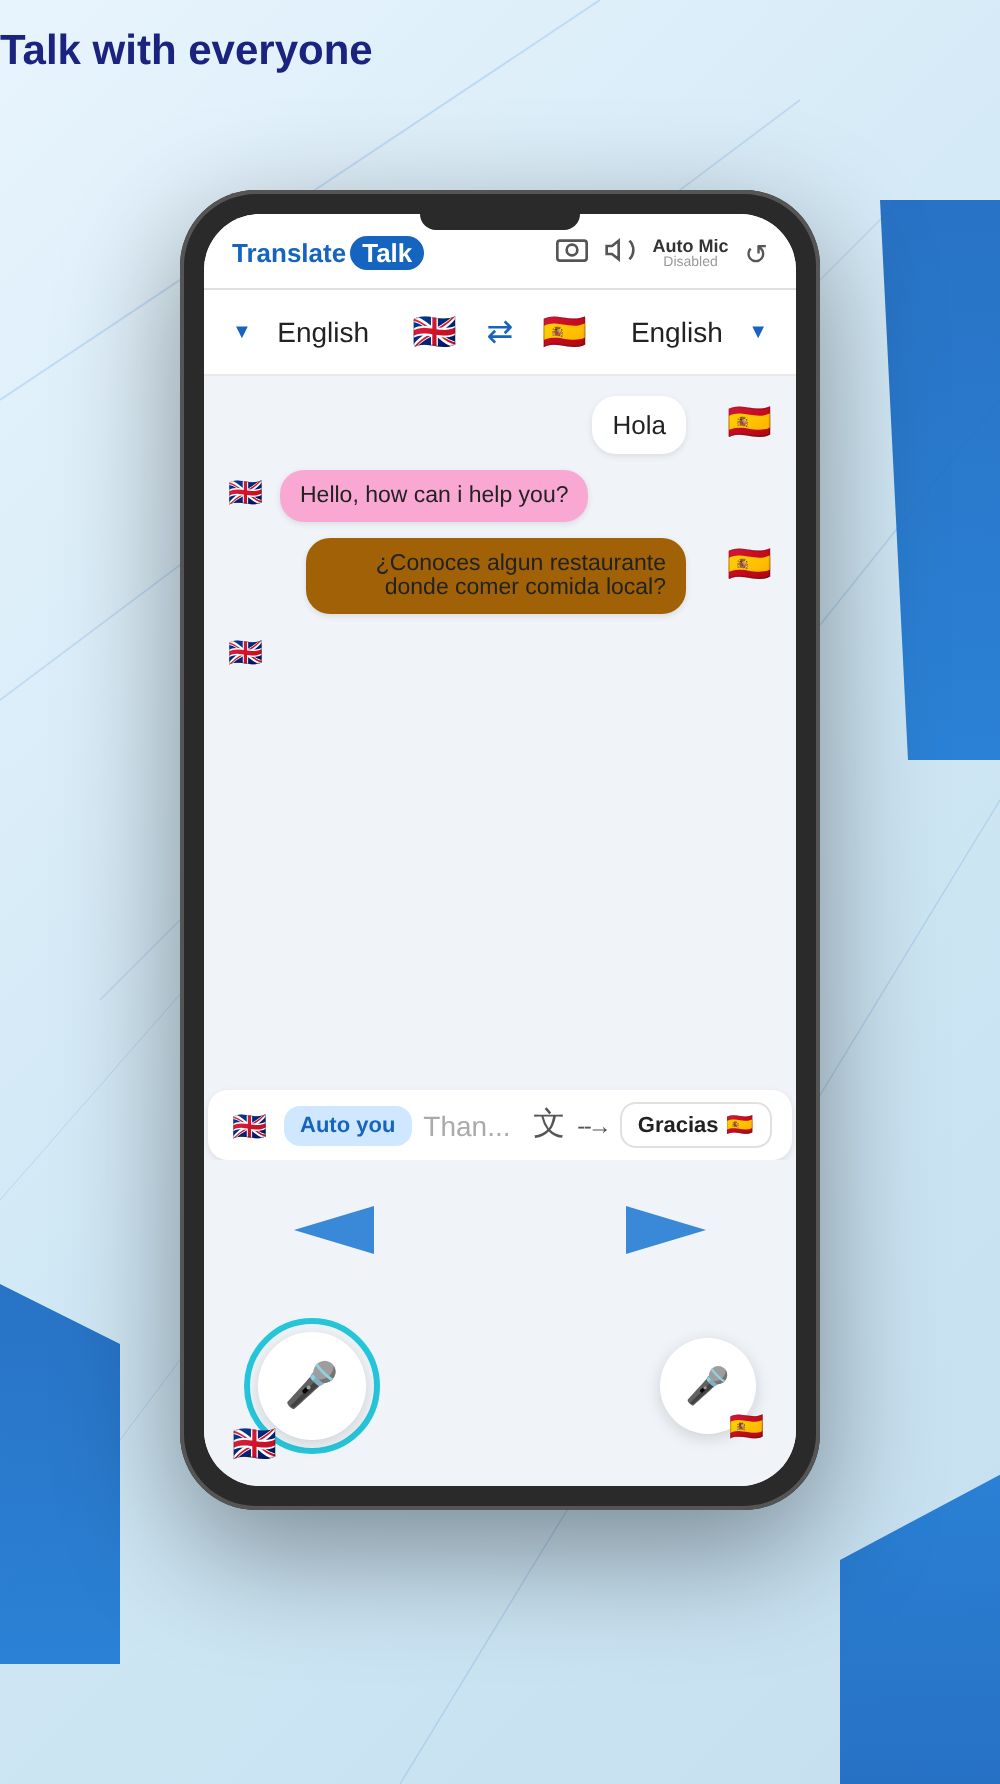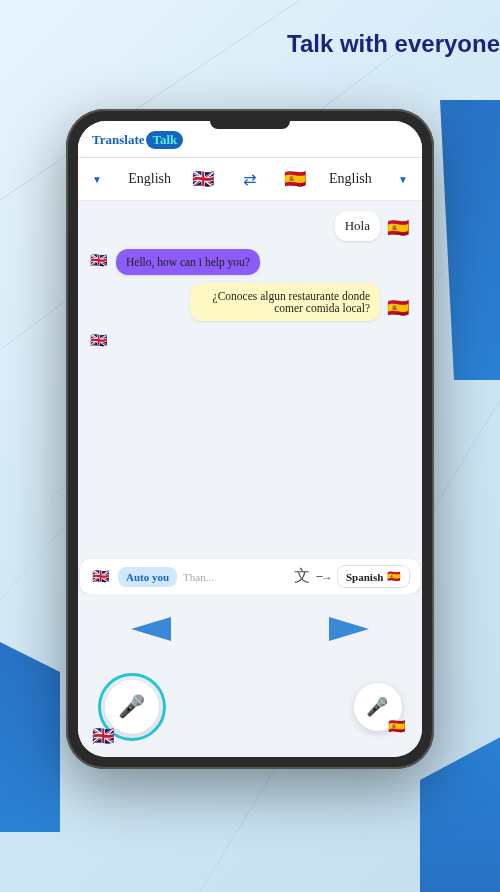--- a/index.html
+++ b/index.html
@@ -47,40 +47,39 @@
       right: -10px;
       width: 90px;
       height: 160px;
       background: linear-gradient(180deg, #1976d2, #1565c0);
       clip-path: polygon(0 30%, 100% 0, 100% 100%, 0 100%);
       opacity: 0.9;
     }
 
     
     .main-title {
-      text-align: right;
-      font-size: 24px;
+      text-align: left;
+      font-size: 21px;
       font-weight: 900;
       color: #1a237e;
-      padding-top: 30px;
+      padding-top: 14px;
       padding-bottom: 18px;
       position: relative;
       z-index: 2;
     }
 
     
     .phone-wrapper {
       position: absolute;
-      top: 109px;
+      top: 95px;
       left: 50%;
       transform: translateX(-50%);
-      width: 368px;
+      width: 320px;
       height: 660px;
       z-index: 5;
-      font-family: Liberation Serif, serif;
     }
 
     .phone-outer {
       width: 100%;
       height: 100%;
       background: #2a2a2a;
       border-radius: 38px;
       padding: 12px;
       box-shadow: 0 20px 60px rgba(0,0,0,0.4), inset 0 0 0 2px #555;
       position: relative;
@@ -114,21 +113,21 @@
     }
 
     .logo-translate {
       font-size: 13px;
       font-weight: 600;
       color: #1565c0;
     }
 
     .logo-talk {
       background: #1565c0;
-      color: #5eead4;
+      color: #ffffff;
       font-size: 13px;
       font-weight: 600;
       padding: 1px 6px;
       border-radius: 10px;
     }
 
     .header-icons {
       display: flex;
       align-items: center;
       gap: 8px;
@@ -230,37 +229,37 @@
       height: 22px;
       border-radius: 50%;
       font-size: 14px;
       display: flex;
       align-items: center;
       justify-content: center;
       flex-shrink: 0;
     }
 
     .bubble {
-      background: #8b5cf6;
+      background: #f9a8d4;
       border-radius: 12px;
       padding: 7px 10px;
       font-size: 11.5px;
       color: #222;
       max-width: 200px;
       box-shadow: 0 1px 3px rgba(0,0,0,0.1);
     }
 
     .bubble.right {
-      background: #fef9c3;
+      background: #a16207;
     }
 
     .bubble-right-wrap {
       display: flex;
-      align-items: flex-end;
-      gap: 6px;
+      align-items: flex-start;
+      gap: 19px;
       justify-content: flex-end;
     }
 
     .bubble-hola {
       background: white;
       border-radius: 12px;
       padding: 7px 10px;
       font-size: 13px;
       color: #222;
       box-shadow: 0 1px 3px rgba(0,0,0,0.1);
@@ -283,21 +282,21 @@
       background: #d0e8ff;
       border-radius: 8px;
       padding: 4px 8px;
       font-size: 11px;
       color: #1565c0;
       font-weight: 600;
     }
 
     .trans-placeholder {
       color: #aaa;
-      font-size: 11px;
+      font-size: 14px;
       flex: 1;
     }
 
     .trans-icon {
       font-size: 16px;
       color: #555;
     }
 
     .trans-arrow {
       color: #555;
@@ -461,20 +460,39 @@
 <div class="phone-wrapper">
   <div class="phone-outer">
     <div class="phone-notch"></div>
     <div class="phone-screen">
 
       <div class="app-header">
         <div class="app-logo">
           <span class="logo-translate">Translate</span>
           <span class="logo-talk">Talk</span>
         </div>
+        <div class="header-icons">
+          <span class="header-icon">
+            <svg width="16" height="16" viewBox="0 0 24 24" fill="none" stroke="#555" stroke-width="2">
+              <rect x="1" y="5" width="22" height="15" rx="2"></rect>
+                <circle cx="12" cy="12" r="4"></circle>
+            </svg>
+          </span>
+          <span class="header-icon">
+            <svg width="16" height="16" viewBox="0 0 24 24" fill="none" stroke="#555" stroke-width="2">
+              <polygon points="11 5 6 9 2 9 2 15 6 15 11 19 11 5"></polygon>
+                <path d="M19.07 4.93a10 10 0 0 1 0 14.14"></path>
+            </svg>
+          </span>
+          <div class="auto-mic-badge">
+            <span class="auto-mic-label">Auto Mic</span>
+            <span class="disabled-label">Disabled</span>
+          </div>
+          <span class="header-icon">↺</span>
+        </div>
       </div>
 
       <div class="lang-selector">
         <span class="chevron">▼</span>
         <div class="lang-item">
           <span class="lang-name">English</span>
           <span class="flag-circle">🇬🇧</span>
         </div>
         <span class="swap-icon">⇄</span>
         <div class="lang-item">
@@ -517,21 +535,21 @@
 
       </div>
 
       <div class="translation-row">
         <span class="msg-flag">🇬🇧</span>
         <div class="trans-source">Auto you</div>
         <span class="trans-placeholder">Than...</span>
         <span class="trans-icon">文</span>
         <span class="trans-arrow">- -→</span>
         <div class="trans-result">
-          <span>Spanish</span>
+          <span>Gracias</span>
           <span>🇪🇸</span>
         </div>
       </div>
 
       <div class="nav-arrows">
         <div class="nav-arrow">
           <div class="arrow-left"></div>
         </div>
         <div style="width:40px;"></div>
         <div class="nav-arrow">

